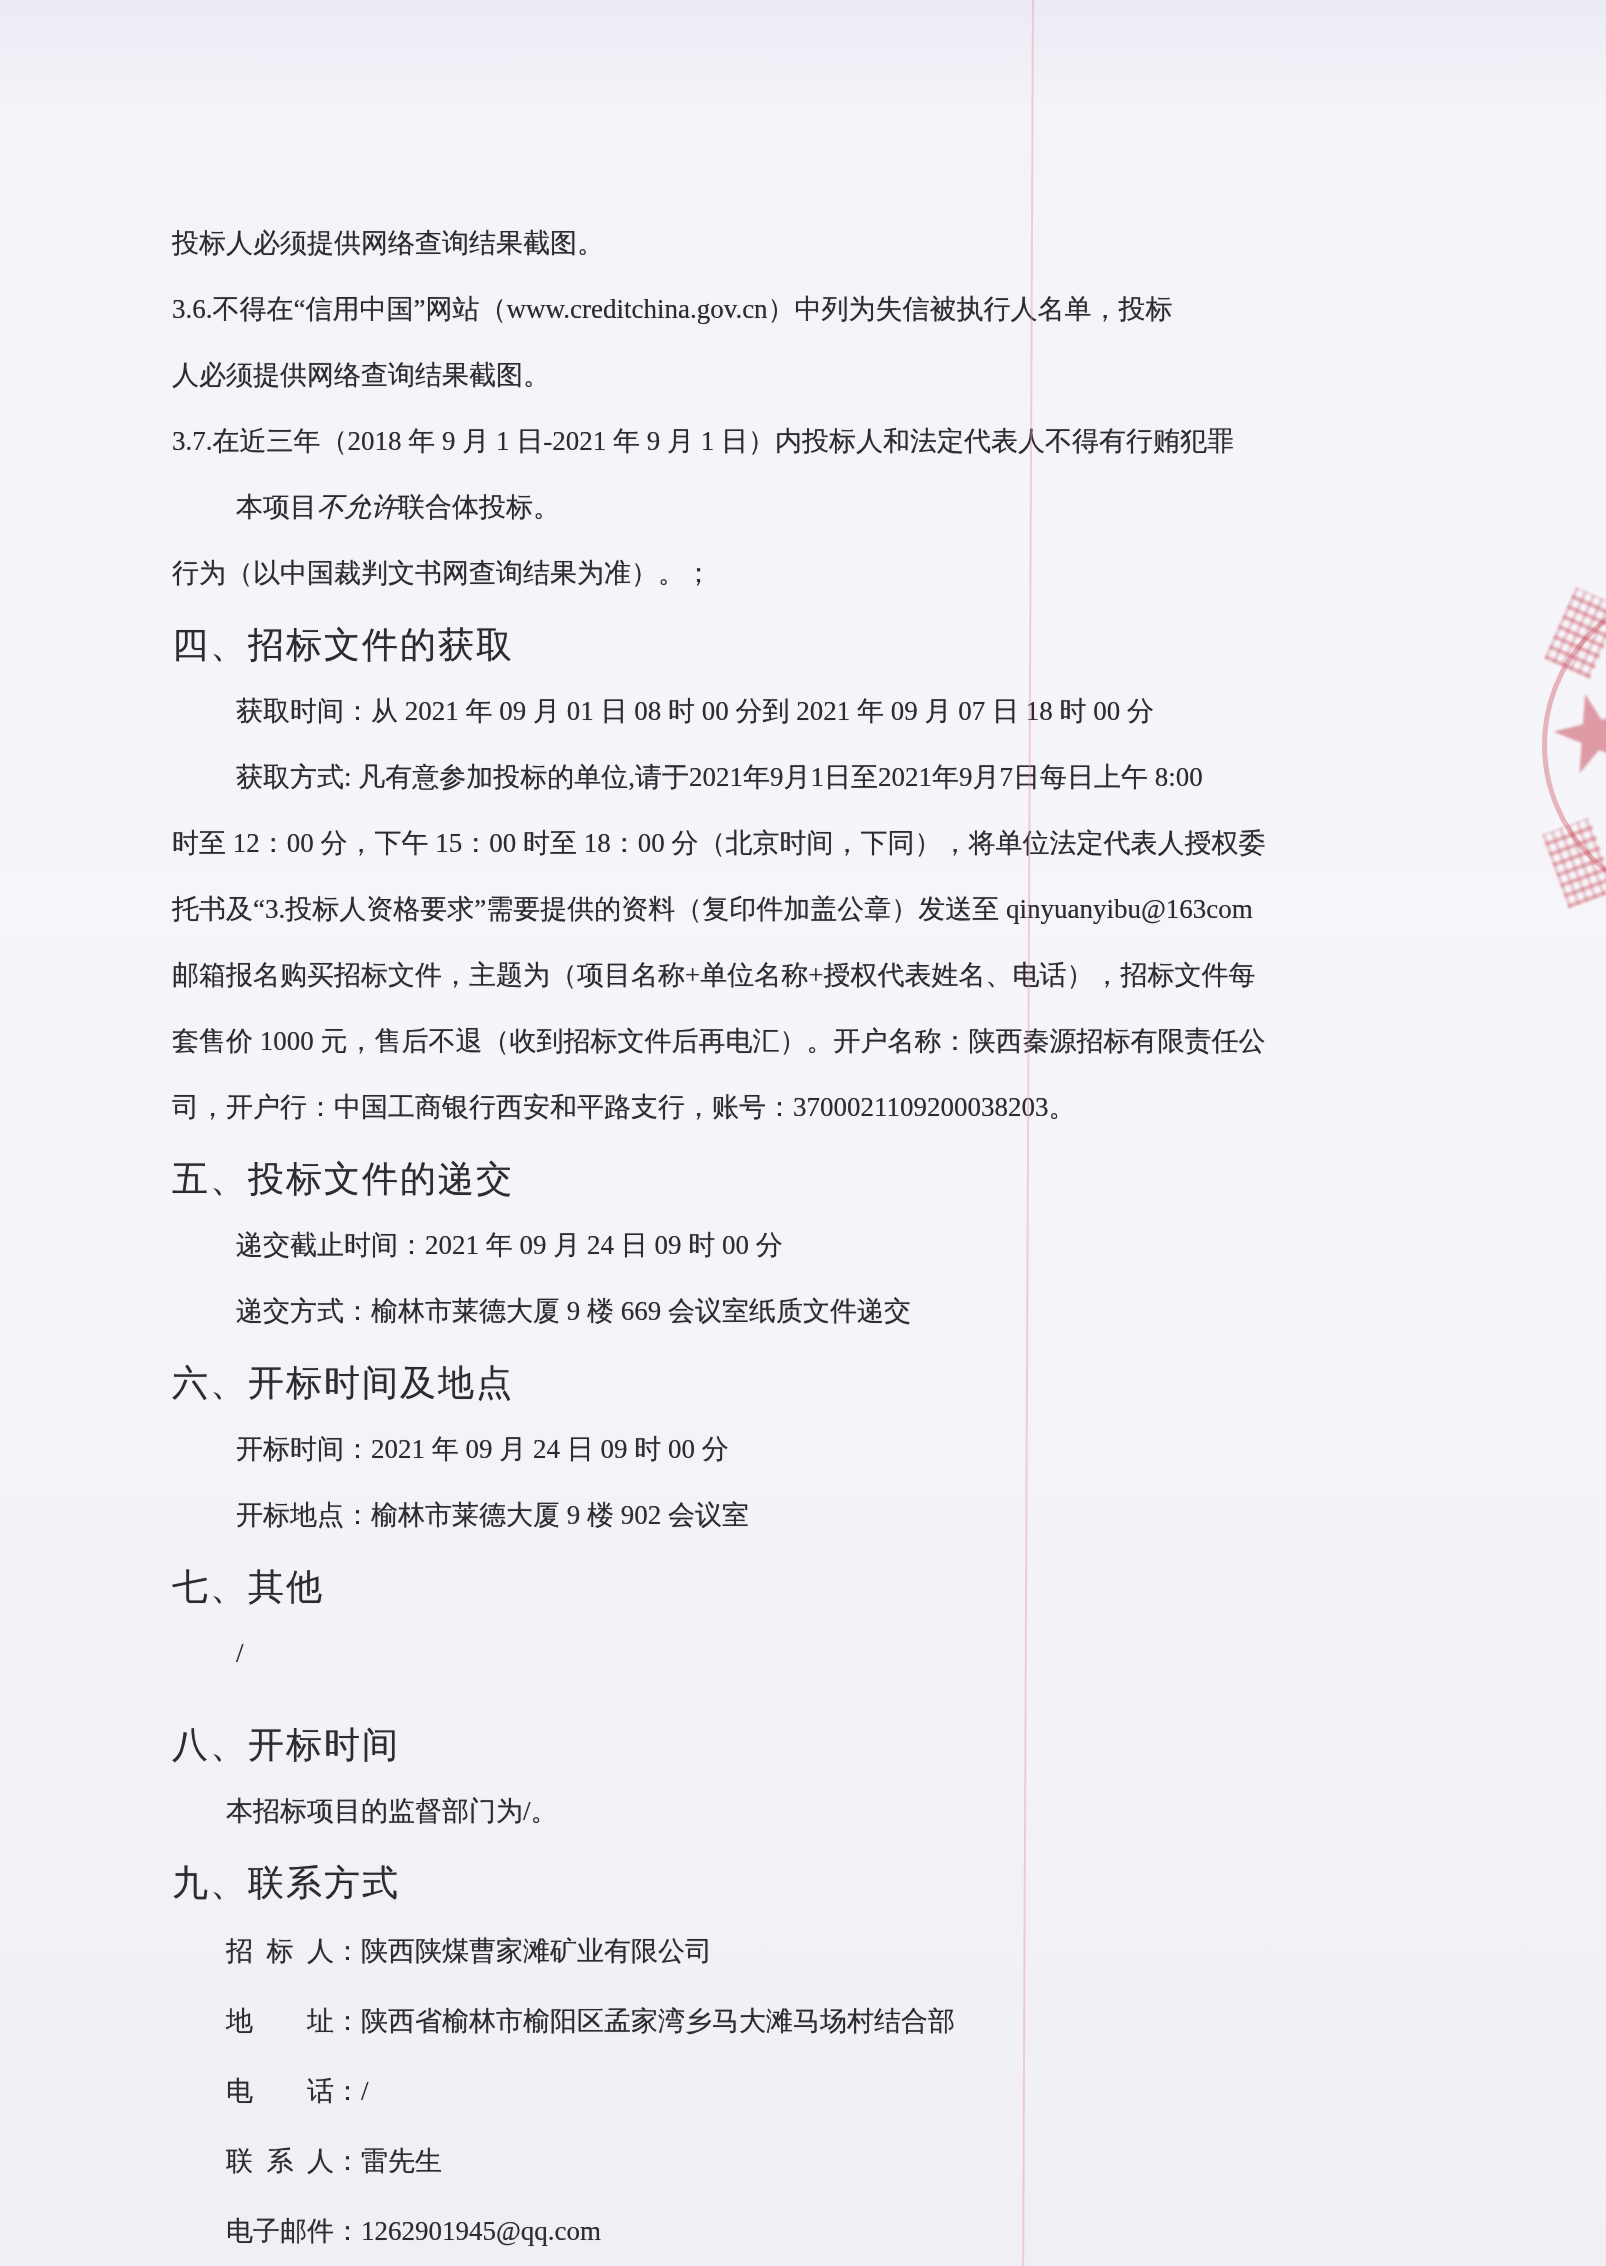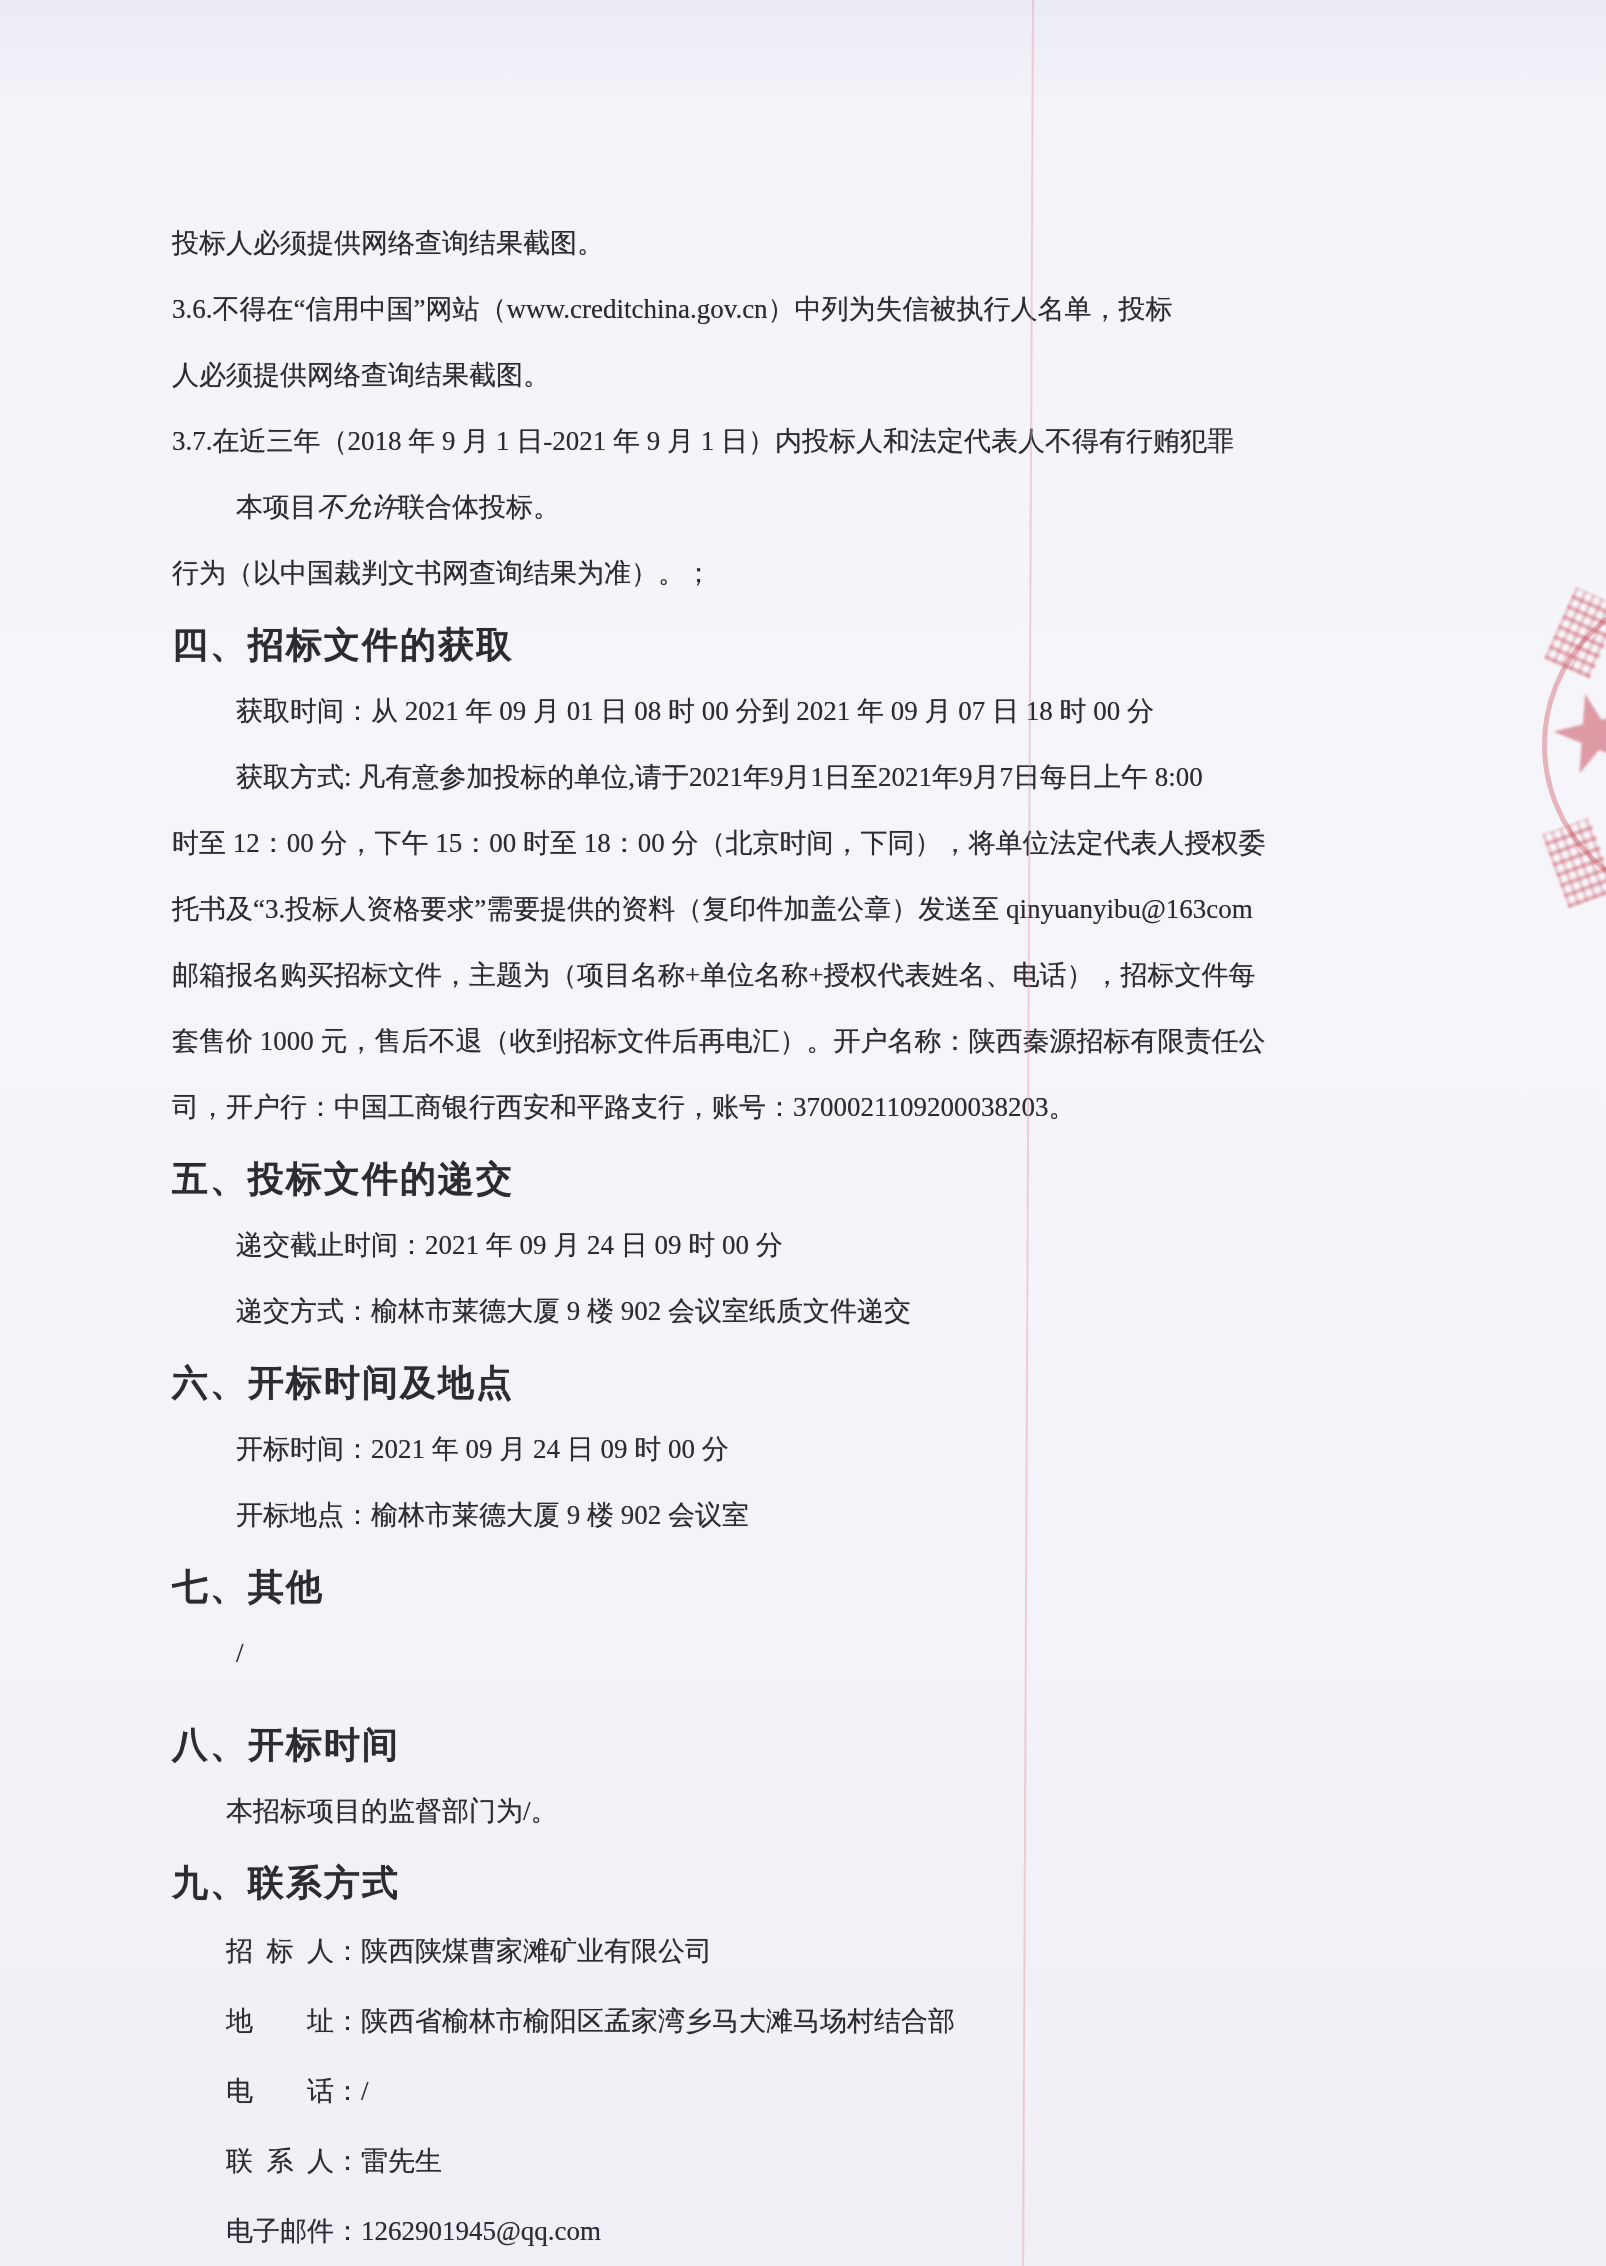--- a/index.html
+++ b/index.html
@@ -19,21 +19,21 @@
   .line{
     height:66px;line-height:66px;
     font-size:27px;
     white-space:nowrap;
     text-shadow:0 0 0.7px rgba(43,43,49,.55);
   }
   .ind{padding-left:64px;}
   .ind-sm{padding-left:54px;}
   .h{
     height:66px;line-height:66px;
-    font-size:36px;font-weight:bold;
+    font-size:36px;font-weight:normal;
     font-family:"Liberation Sans","DejaVu Sans",sans-serif;
     letter-spacing:2px;
     margin-top:6px;
     white-space:nowrap;
     text-shadow:0 0 0.7px rgba(30,30,36,.5);
   }
   .gap-top{margin-top:26px;}
   .em-kai{font-style:italic;}
   .contact .line{height:70px;line-height:70px;}
   
@@ -105,21 +105,21 @@
     <div class="line ind">获取时间：从 2021 年 09 月 01 日 08 时 00 分到 2021 年 09 月 07 日 18 时 00 分</div>
     <div class="line ind">获取方式: 凡有意参加投标的单位,请于2021年9月1日至2021年9月7日每日上午 8:00</div>
     <div class="line">时至 12：00 分，下午 15：00 时至 18：00 分（北京时间，下同），将单位法定代表人授权委</div>
     <div class="line">托书及“3.投标人资格要求”需要提供的资料（复印件加盖公章）发送至 qinyuanyibu@163com</div>
     <div class="line">邮箱报名购买招标文件，主题为（项目名称+单位名称+授权代表姓名、电话），招标文件每</div>
     <div class="line">套售价 1000 元，售后不退（收到招标文件后再电汇）。开户名称：陕西秦源招标有限责任公</div>
     <div class="line">司，开户行：中国工商银行西安和平路支行，账号：3700021109200038203。</div>
 
     <div class="h">五、投标文件的递交</div>
     <div class="line ind">递交截止时间：2021 年 09 月 24 日 09 时 00 分</div>
-    <div class="line ind">递交方式：榆林市莱德大厦 9 楼 902 会议室纸质文件递交</div>
+    <div class="line ind">递交方式：榆林市莱德大厦 9 楼 669 会议室纸质文件递交</div>
 
     <div class="h">六、开标时间及地点</div>
     <div class="line ind">开标时间：2021 年 09 月 24 日 09 时 00 分</div>
     <div class="line ind">开标地点：榆林市莱德大厦 9 楼 902 会议室</div>
 
     <div class="h">七、其他</div>
     <div class="line ind">/</div>
 
     <div class="h gap-top">八、开标时间</div>
     <div class="line ind-sm">本招标项目的监督部门为/。</div>

